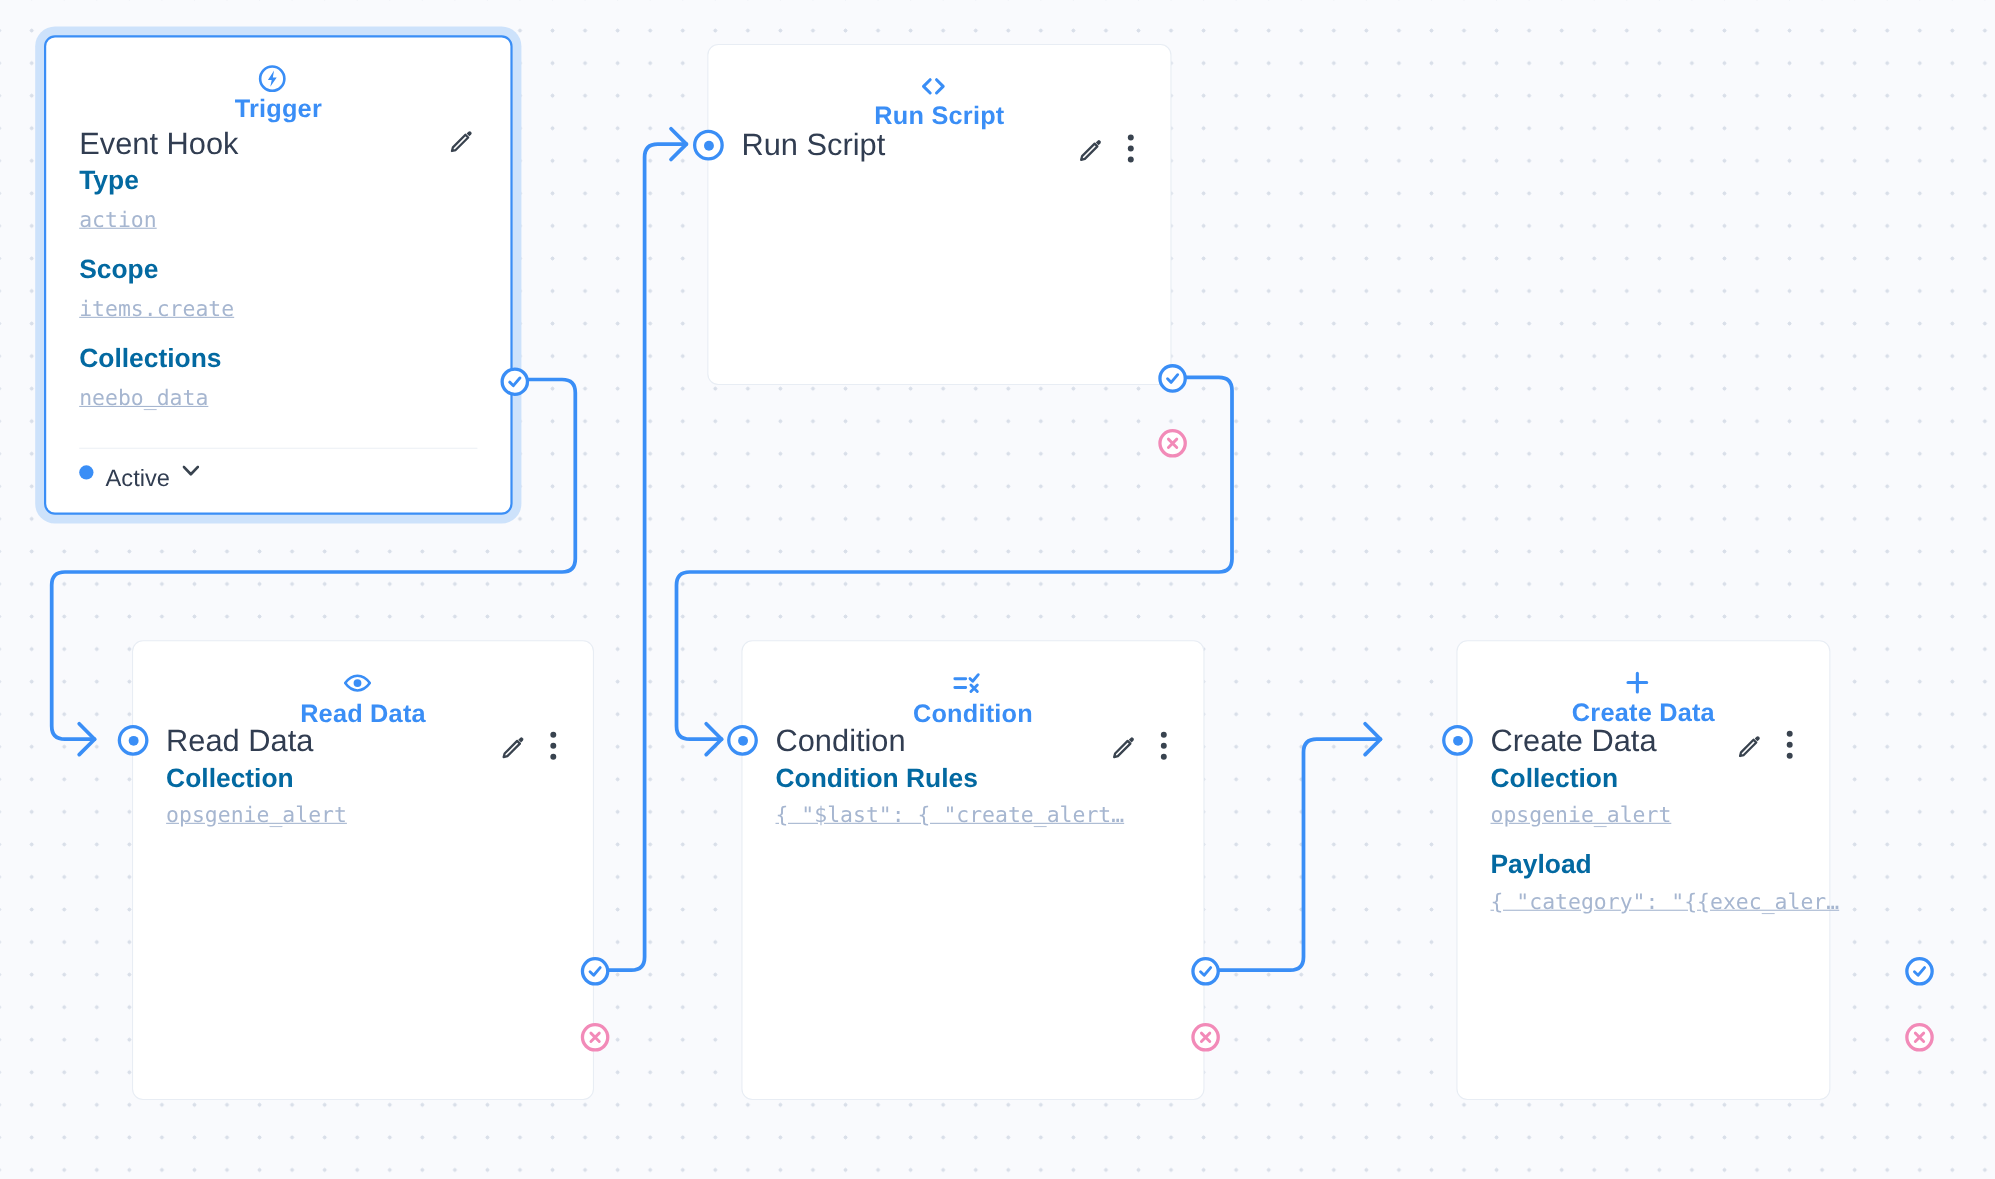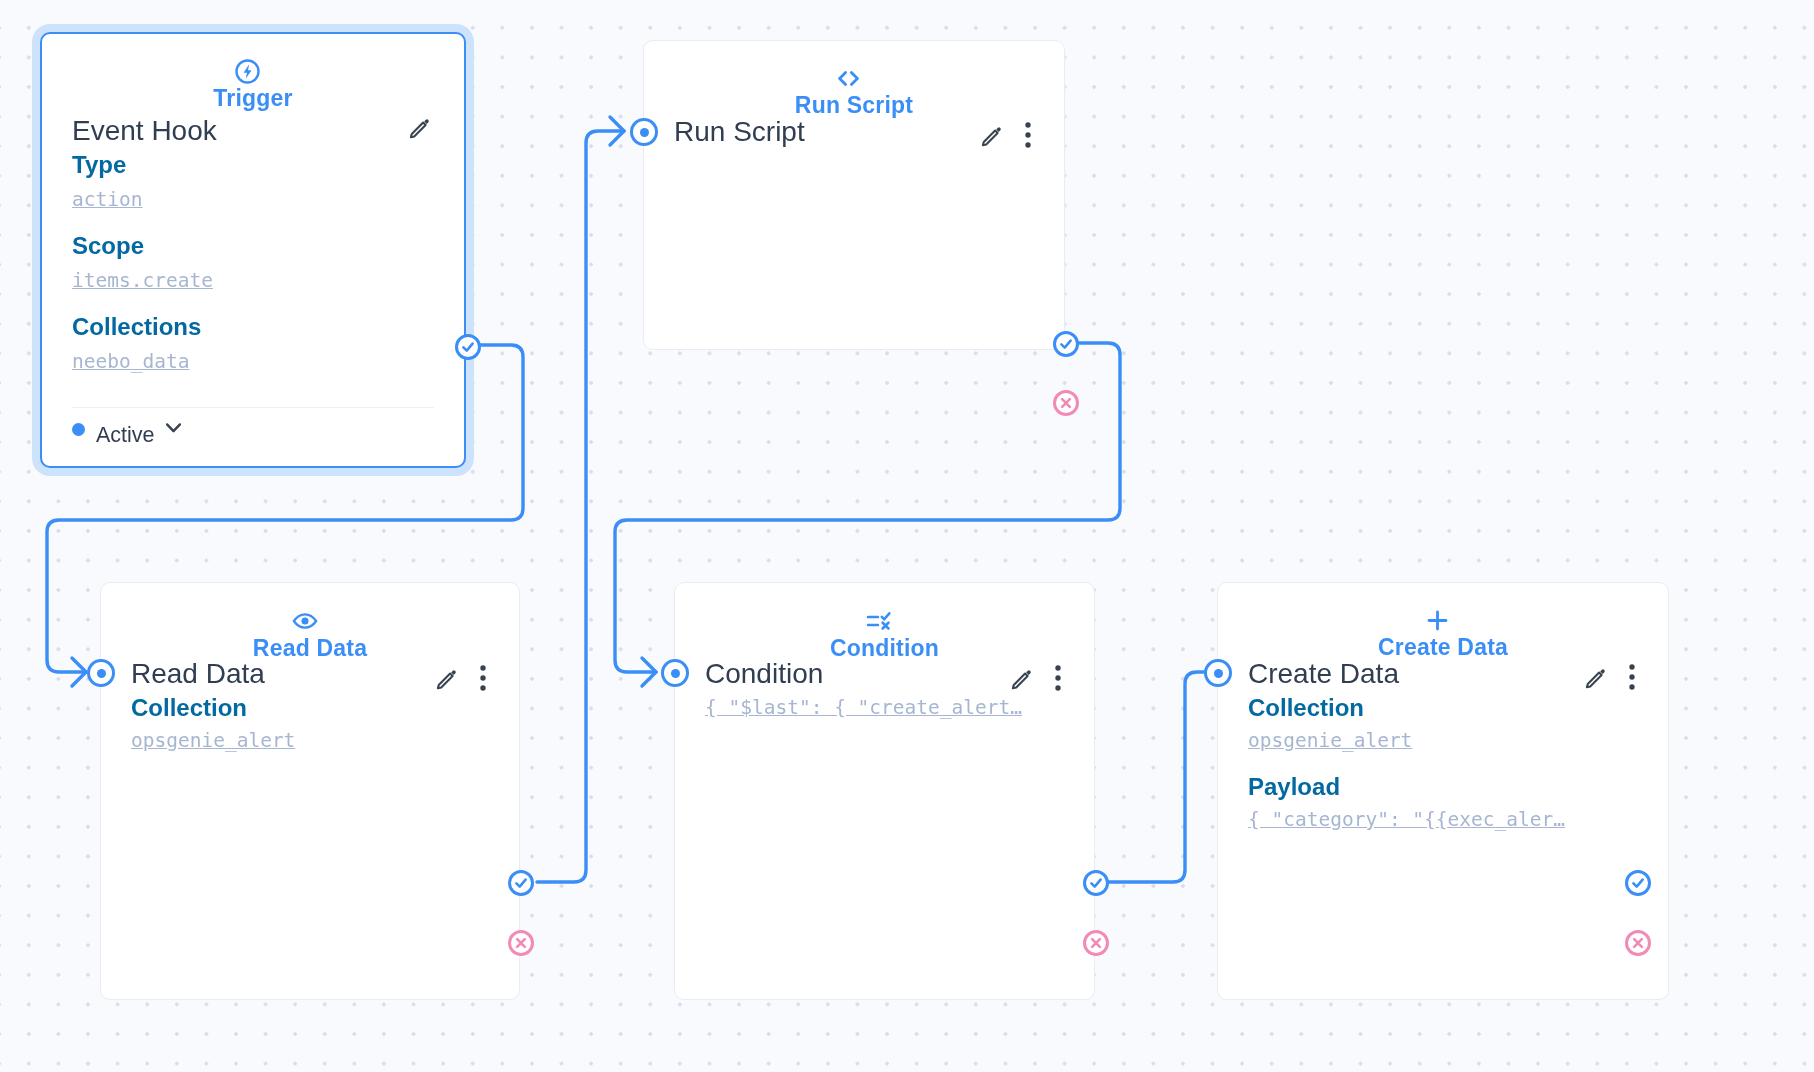--- a/index.html
+++ b/index.html
@@ -188,21 +188,21 @@
           <path d="M4.4 9.4 L7.7 12.6 L13.6 5.6" fill="none" stroke="#3a8ef6" stroke-width="2.6" stroke-linecap="round" stroke-linejoin="round"></path>
         </svg>
     </span>
     <span class="conn reject" style="left:409px;top:349px;">
       <svg width="18" height="18" viewBox="0 0 18 18">
           <path d="M5.2 5.2 L12.8 12.8 M12.8 5.2 L5.2 12.8" fill="none" stroke="#f28ab8" stroke-width="2.6" stroke-linecap="round"></path>
         </svg>
     </span>
   </div>
 
-  <div class="node" style="left:100px;top:582px;width:420px;height:418px;">
+  <div class="node" style="left:120px;top:582px;width:420px;height:418px;">
     <div class="node-pad">
       <div class="hdr">
         <span class="nicon">
           <svg width="28" height="28" viewBox="0 0 26 26">
               <path d="M13 6.8 C8 6.8 4.3 10.6 2.6 13 C4.3 15.4 8 19.2 13 19.2 C18 19.2 21.7 15.4 23.4 13 C21.7 10.6 18 6.8 13 6.8 Z" fill="none" stroke="#3a8ef6" stroke-width="2.2" stroke-linejoin="round"></path>
               <circle cx="13" cy="13" r="3.3" fill="#3a8ef6"></circle>
             </svg>
         </span>
         <span class="ttl">Read Data</span>
         <span class="actions">
@@ -271,39 +271,42 @@
                 <circle cx="4" cy="14" r="2.7" fill="#39434f"></circle>
                 <circle cx="4" cy="24" r="2.7" fill="#39434f"></circle>
               </svg>
           </button>
         </span>
       </div>
       <div class="row tall inrow">
           <span class="plain">Condition</span>
         </div>
       <div class="row">
+          <span class="lbl">Condition Rules</span>
+        </div>
+      <div class="row">
           <span class="mono">{ "$last": { "create_alert…</span>
         </div>
     </div>
     <span class="conn input" style="left:-14px;top:76px;">
         <span class="dot"></span>
       </span>
     <span class="conn resolve" style="left:408px;top:287px;">
       <svg width="18" height="18" viewBox="0 0 18 18">
           <path d="M4.4 9.4 L7.7 12.6 L13.6 5.6" fill="none" stroke="#3a8ef6" stroke-width="2.6" stroke-linecap="round" stroke-linejoin="round"></path>
         </svg>
     </span>
     <span class="conn reject" style="left:408px;top:347px;">
       <svg width="18" height="18" viewBox="0 0 18 18">
           <path d="M5.2 5.2 L12.8 12.8 M12.8 5.2 L5.2 12.8" fill="none" stroke="#f28ab8" stroke-width="2.6" stroke-linecap="round"></path>
         </svg>
     </span>
   </div>
 
-  <div class="node" style="left:1217px;top:582px;width:452px;height:418px;">
+  <div class="node" style="left:1324px;top:582px;width:340px;height:418px;">
     <div class="node-pad">
       <div class="hdr">
         <span class="nicon">
           <svg width="27" height="27" viewBox="0 0 26 26">
               <path d="M13 4.8 V21.2 M4.8 13 H21.2" stroke="#3a8ef6" stroke-width="2.7" stroke-linecap="round"></path>
             </svg>
         </span>
         <span class="ttl">Create Data</span>
         <span class="actions">
           <button class="icon-btn">

